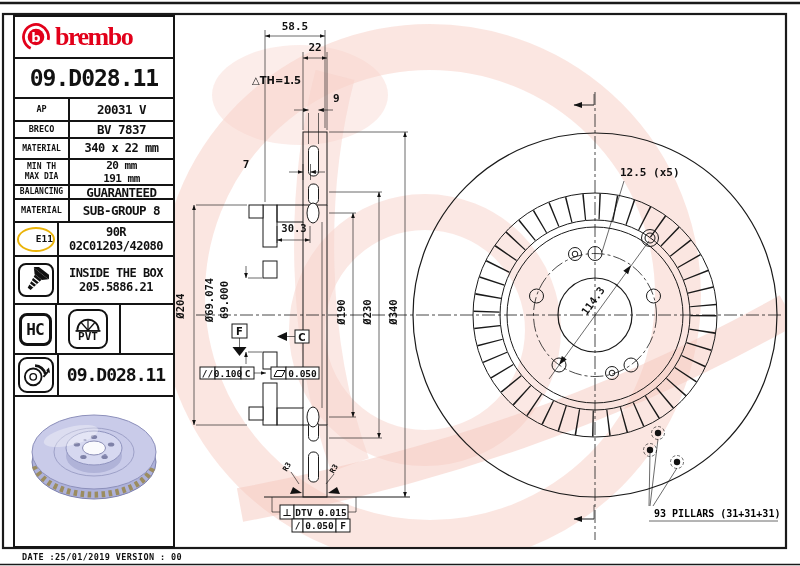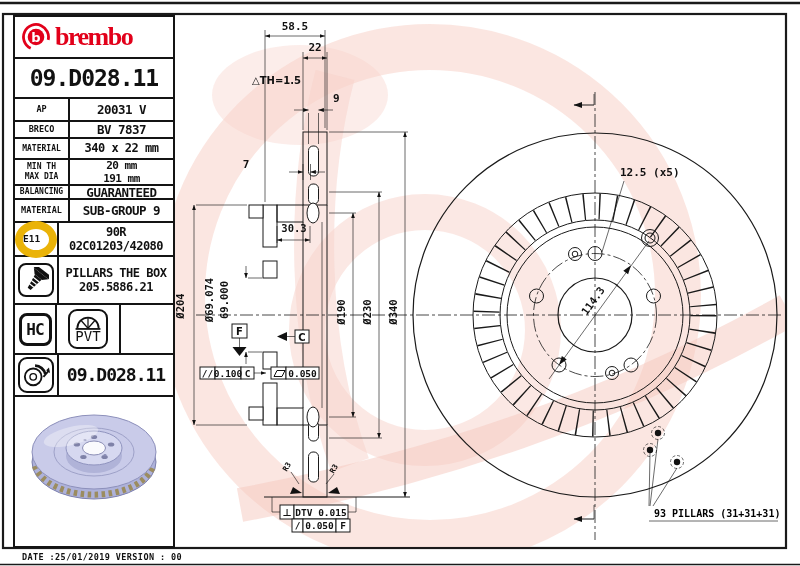--- a/index.html
+++ b/index.html
@@ -13,27 +13,27 @@
   .prow{display:flex;border-bottom:2px solid #141414;box-sizing:border-box;align-items:stretch;background:#fff;}
   .lbl{width:53px;display:flex;flex-direction:column;align-items:center;justify-content:center;
        border-right:2px solid #141414;font-size:8.5px;font-weight:bold;text-align:center;line-height:1.2;}
   .val{flex:1;display:flex;flex-direction:column;align-items:center;justify-content:center;
        font-size:12.5px;font-weight:bold;text-align:center;line-height:1.2;letter-spacing:-0.5px;border-radius:7px;}
   .icocell{width:42px;display:flex;align-items:center;justify-content:center;border-right:2px solid #141414;}
   .logo-row{align-items:center;padding-left:6px;gap:4px;}
   .wordmark{color:#e2001a;font-family:Liberation Serif, serif;font-weight:bold;
             font-size:26px;letter-spacing:-1.5px;line-height:1;}
   .pn{justify-content:center;align-items:center;font-size:23px;font-weight:bold;letter-spacing:-1px;display:flex;}
-  .oval{border:8px solid #eab308;border-radius:50%;width:34px;height:21px;line-height:19px;
-        text-align:left;font-size:9.5px;font-weight:bold;}
+  .oval{border:2px solid #eab308;border-radius:50%;width:34px;height:21px;line-height:19px;
+        text-align:right;font-size:9.5px;font-weight:bold;}
   .sqbadge{border:3px solid #111;border-radius:8px;width:33px;height:33px;display:flex;
            align-items:center;justify-content:center;font-size:16px;font-weight:bold;letter-spacing:-1px;box-sizing:border-box;}
   .pvtbadge{border:2.5px solid #111;border-radius:9px;width:40px;height:40px;display:flex;flex-direction:column;
             align-items:center;justify-content:center;box-sizing:border-box;}
-  .pvtbadge .t{font-size:14px;font-weight:normal;margin-top:-2px;}
+  .pvtbadge .t{font-size:11px;font-weight:bold;margin-top:-2px;}
   .iconbox{border:2.5px solid #111;border-radius:8px;width:36px;height:34px;display:flex;
            align-items:center;justify-content:center;box-sizing:border-box;}
   .val2{font-size:12px;}
   .date{position:absolute;left:22px;top:552px;font-size:8.5px;font-weight:bold;
         letter-spacing:0.4px;z-index:2;}
 
   
   .ln{stroke:#1a1a1a;stroke-width:1.2;fill:none;}
   .ln2{stroke:#1a1a1a;stroke-width:1;fill:none;}
   .thin{stroke:#1a1a1a;stroke-width:0.65;fill:none;}
@@ -293,21 +293,21 @@
       <span>20 mm</span>
       <span>191 mm</span>
     </div>
   </div>
   <div class="prow" style="height:14px">
     <div class="lbl" style="font-size:8px">BALANCING</div>
     <div class="val">GUARANTEED</div>
   </div>
   <div class="prow" style="height:23px">
     <div class="lbl">MATERIAL</div>
-    <div class="val">SUB-GROUP 9</div>
+    <div class="val">SUB-GROUP 8</div>
   </div>
 
   <div class="prow" style="height:34px">
     <div class="icocell">
       <div class="oval">E11</div>
     </div>
     <div class="val val2">
       <span>90R</span>
       <span>02C01203/42080</span>
     </div>
@@ -322,21 +322,21 @@
             <polygon points="4,5 24,5 19,10 9,10"></polygon>
             <polygon points="9.5,10 18.5,10 16,26 12,26"></polygon>
             <line x1="9" y1="13.5" x2="18" y2="13.5" stroke="#fff" stroke-width="1.4"></line>
             <line x1="9.5" y1="17.5" x2="17.5" y2="17.5" stroke="#fff" stroke-width="1.4"></line>
             <line x1="10" y1="21.5" x2="17" y2="21.5" stroke="#fff" stroke-width="1.4"></line>
           </g>
         </svg>
       </div>
     </div>
     <div class="val val2">
-      <span>PILLARS THE BOX</span>
+      <span>INSIDE THE BOX</span>
       <span>205.5886.21</span>
     </div>
   </div>
 
   <div class="prow" style="height:50px">
     <div class="icocell" style="width:40px">
       <div class="sqbadge">HC</div>
     </div>
     <div class="icocell" style="width:62px">
       <div class="pvtbadge">

